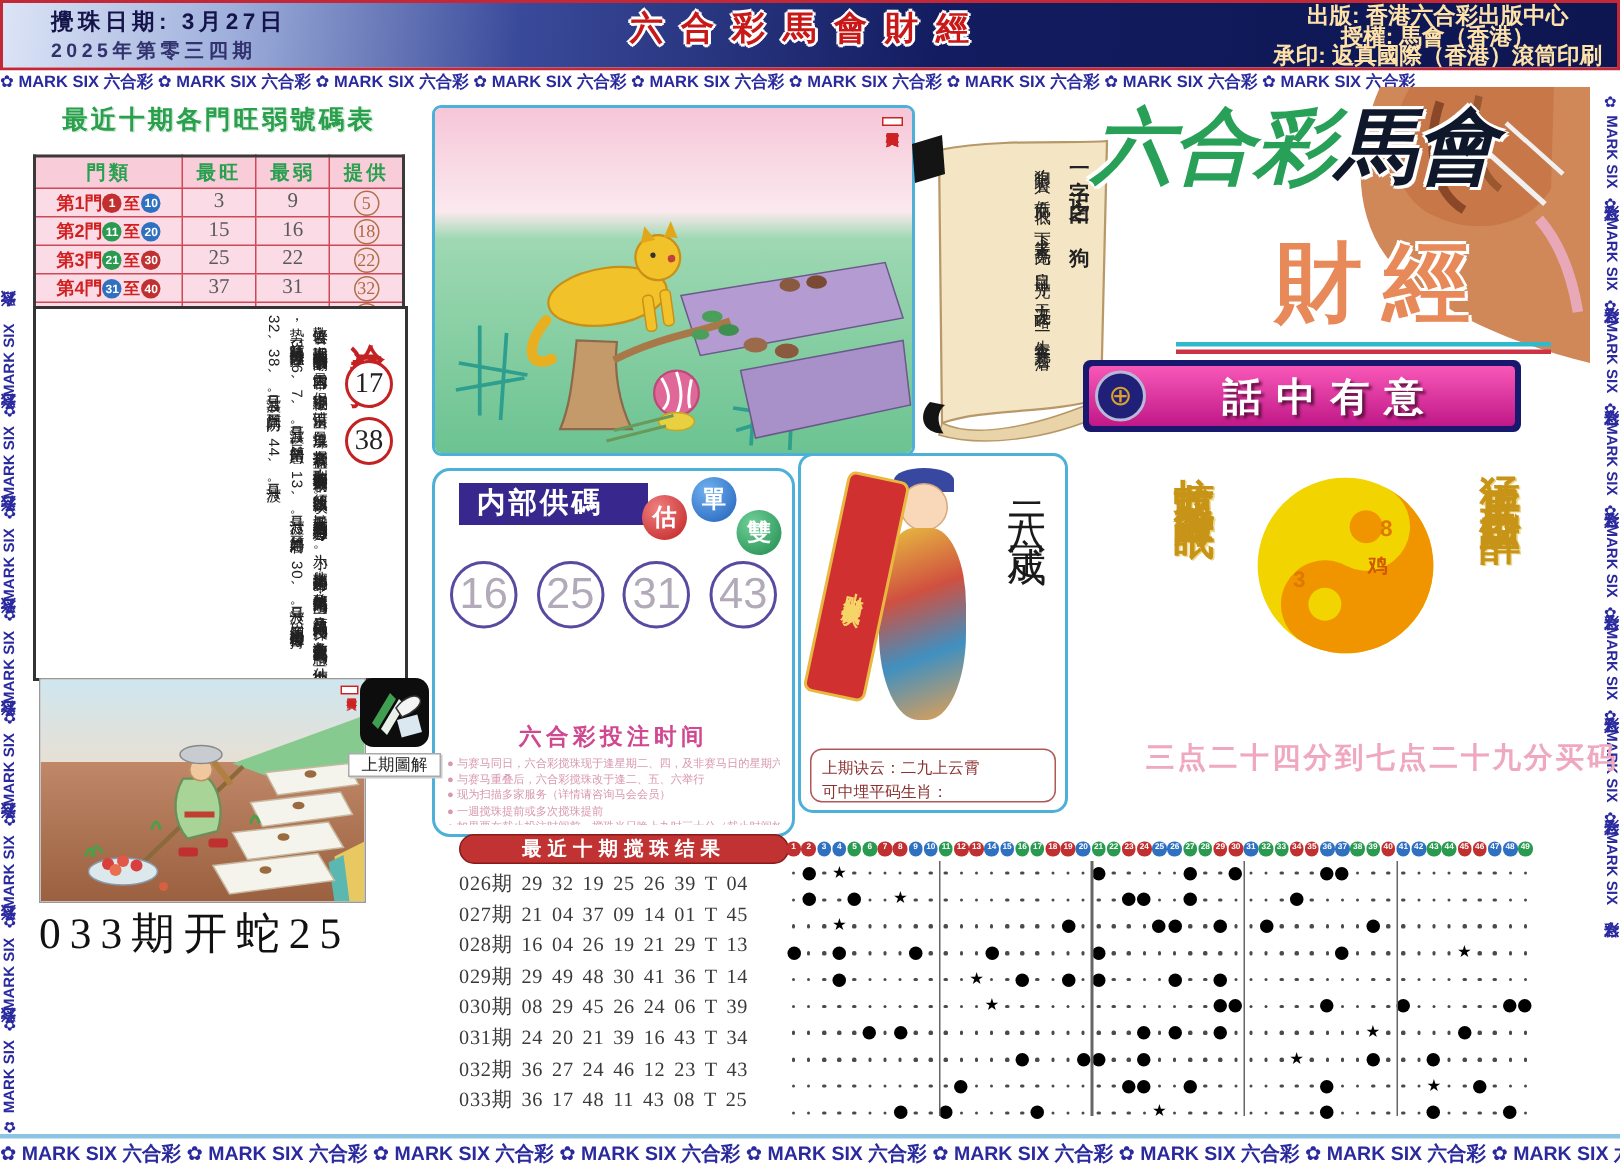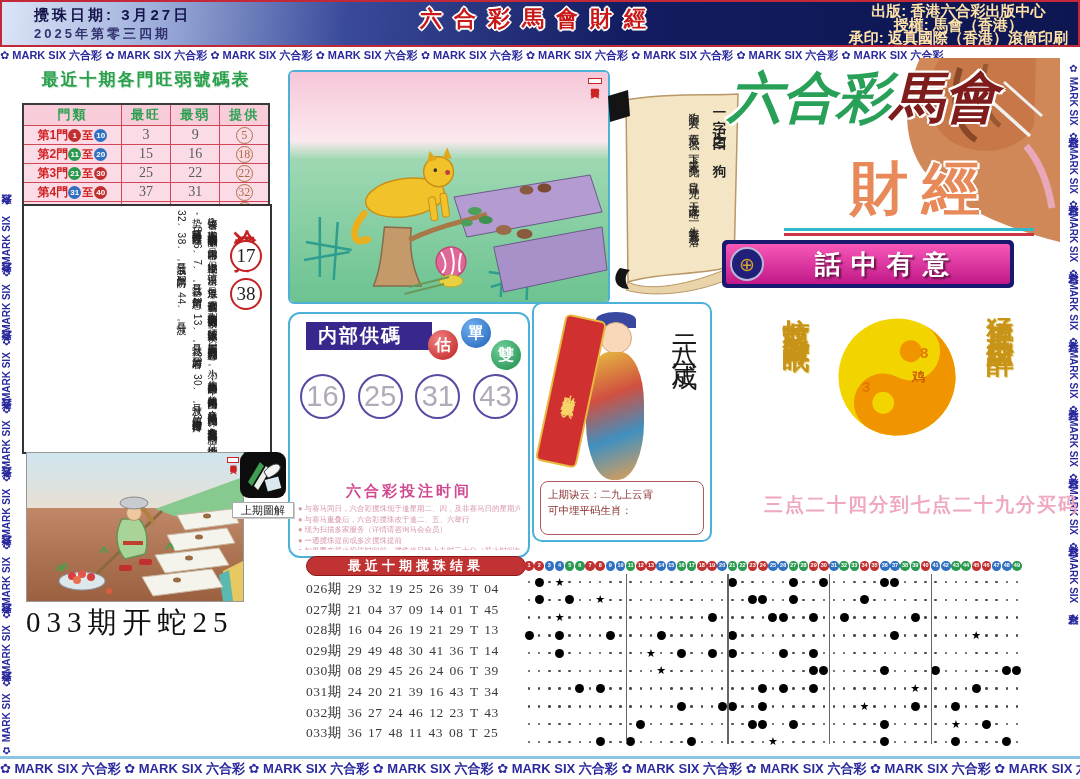--- a/index.html
+++ b/index.html
@@ -72,33 +72,33 @@
 
   
   #fortune-card{left:532px;top:302px;width:180px;height:240px;border:2.5px solid #4cb0d8;border-radius:10px;background:#fff;overflow:hidden}
   .doll-scroll{position:absolute;left:16px;top:12px;width:42px;height:150px;background:#d03030;border:2px solid #e8b840;border-radius:6px;transform:rotate(12deg);display:flex;align-items:center;justify-content:center}
   .doll-scroll-text{writing-mode:vertical-rl;color:#f6d468;font-size:13px;font-weight:bold;letter-spacing:2px}
   .doll-hat{position:absolute;left:62px;top:8px;width:40px;height:16px;background:#3848a0;border-radius:50% 50% 0 0}
   .doll-face{position:absolute;left:66px;top:18px;width:32px;height:32px;background:#f8d8b8;border-radius:50%;border:1px solid #d8a880}
   .doll-body{position:absolute;left:52px;top:48px;width:58px;height:128px;border-radius:40% 40% 45% 45%;
     background:linear-gradient(160deg,#e8c040 0%,#d05040 35%,#4090c0 65%,#e8a050 100%)}
   .fc-phrase{position:absolute;right:8px;top:12px;height:170px;writing-mode:vertical-rl;font-size:26px;color:#1a1a1a;font-family:"Liberation Serif",serif;letter-spacing:7px}
-  .fc-note{position:absolute;left:6px;right:6px;bottom:5px;height:54px;border:1.5px solid #b05858;border-radius:8px;padding:4px 7px;font-size:10.5px;color:#8a3030;line-height:16px}
+  .fc-note{position:absolute;left:6px;right:6px;bottom:5px;height:36px;border:1.5px solid #b05858;border-radius:8px;padding:4px 7px;font-size:10.5px;color:#8a3030;line-height:16px}
 
   
   #scroll-box{left:598px;top:86px;width:150px;height:212px}
   .scroll-text{position:absolute;left:34px;top:18px;right:20px;bottom:34px;writing-mode:vertical-rl;color:#222}
   .scroll-title{font-size:13.5px;font-weight:bold;letter-spacing:6px;margin-left:8px}
   .scroll-body{font-size:11px;line-height:16px;letter-spacing:2px}
 
   
   #logo-box{left:724px;top:58px;width:338px;height:186px}
   .logo-l1{position:absolute;left:4px;top:4px;font-size:54px;font-weight:bold;font-style:italic;white-space:nowrap}
   .logo-green{color:#28a058;text-shadow:-2px 0 #fff,2px 0 #fff,0 -2px #fff,0 2px #fff,2px 2px #fff,-2px -2px #fff}
-  .logo-orange{color:#7f1d1d;text-shadow:-2px 0 #fff,2px 0 #fff,0 -2px #fff,0 2px #fff,2px 2px #fff,-2px -2px #fff}
+  .logo-orange{color:#0f172a;text-shadow:-2px 0 #fff,2px 0 #fff,0 -2px #fff,0 2px #fff,2px 2px #fff,-2px -2px #fff}
   .logo-l2{position:absolute;left:126px;top:92px;font-size:58px;font-weight:bold;letter-spacing:14px;color:#e8895a;
     text-shadow:-2px 0 #fff,2px 0 #fff,0 -2px #fff,0 2px #fff,2px 2px #fff,-2px -2px #fff}
   .logo-stripes{position:absolute;left:60px;top:170px;width:250px}
   .logo-stripes .s1{height:3px;background:#30b8cc;margin-bottom:2px}
   .logo-stripes .s2{height:3px;background:#cc3344}
 
   
   #phrase-banner{left:722px;top:240px;width:292px;height:48px;background:#18186e;border-radius:5px;padding:4px;display:flex}
   .pb-inner{flex:1;background:linear-gradient(180deg,#f858b8,#c01888);border-radius:3px;display:flex;align-items:center}
   .pb-badge{width:34px;height:34px;border-radius:50%;background:#202078;border:2px solid #b8b8d8;color:#d8a030;font-size:19px;display:flex;align-items:center;justify-content:center;margin-left:4px}

